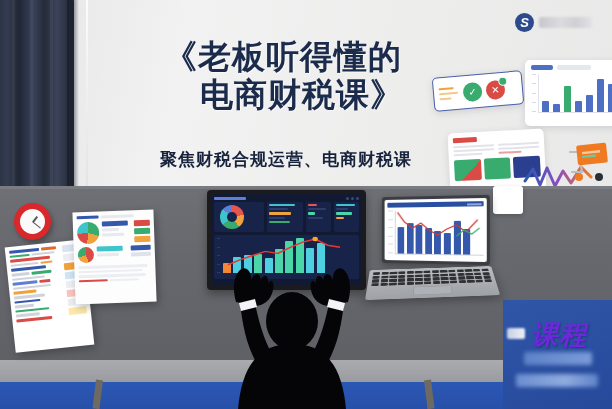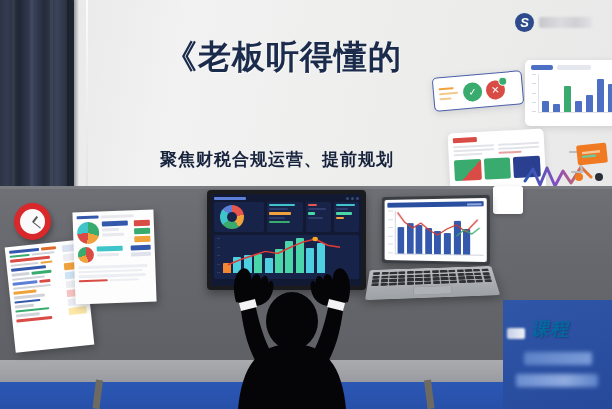--- a/index.html
+++ b/index.html
@@ -102,21 +102,21 @@
   .leg{position:absolute;top:380px;width:7px;height:29px;background:#6e6a62;transform-origin:top;}
   .leg.l{left:96px;transform:rotate(7deg);}
   .leg.r{left:424px;transform:rotate(-7deg);}
   .floor{position:absolute;left:0;top:372px;width:612px;height:37px;background:#2351b0;}
   .floor-2{position:absolute;left:0;top:382px;width:612px;height:27px;
       background:linear-gradient(180deg,#2b57b4,#2750a8);}
 
   
   .bluepanel{position:absolute;left:503px;top:300px;width:109px;height:109px;
       background:linear-gradient(160deg,#2f56a8,#27499a);}
-  .bp-word{position:absolute;left:531px;top:317px;color:#0369a1;font-size:18px;
+  .bp-word{position:absolute;left:531px;top:317px;color:#6d28d9;font-size:27px;
       font-weight:bold;font-style:italic;letter-spacing:1px;text-shadow:1px 1px 2px rgba(0,0,0,.25);}
   .bp-pre{position:absolute;left:507px;top:328px;width:18px;height:11px;
       background:linear-gradient(90deg,#c6cfe4,#eef1f8);filter:blur(1.2px);border-radius:2px;}
   .bp-blur1{position:absolute;left:524px;top:352px;width:68px;height:13px;border-radius:2px;
       background:linear-gradient(90deg,#5d82c8,#7a9bd8);filter:blur(2px);}
   .bp-blur2{position:absolute;left:516px;top:374px;width:82px;height:13px;border-radius:2px;
       background:linear-gradient(90deg,#6b8ed0,#90abdf 60%,#5e83c8);filter:blur(2px);}
 
   
   .clock{position:absolute;left:14px;top:203px;width:37px;height:37px;border-radius:50%;
@@ -207,22 +207,23 @@
   <div class="wall-seam"></div>
 
   <div class="curtain">
     <span class="c-fold" style="left:16px"></span>
     <span class="c-fold" style="left:34px"></span>
     <span class="c-fold" style="left:54px"></span>
   </div>
 
   <div class="headline">
     <div class="ht ht1">《老板听得懂的</div>
-  </div>
-  <div class="sub2">聚焦财税合规运营、提前规划</div>
+    <div class="ht ht2">电商财税课》</div>
+  </div>
+  <div class="sub2">聚焦财税合规运营、电商财税课</div>
 
   <div class="brand">
     <div class="brand-logo">S</div>
     <div class="brand-blur"></div>
   </div>
 
   <div class="card cardA">
     <div class="lines">
         <i></i>
         <i></i>

